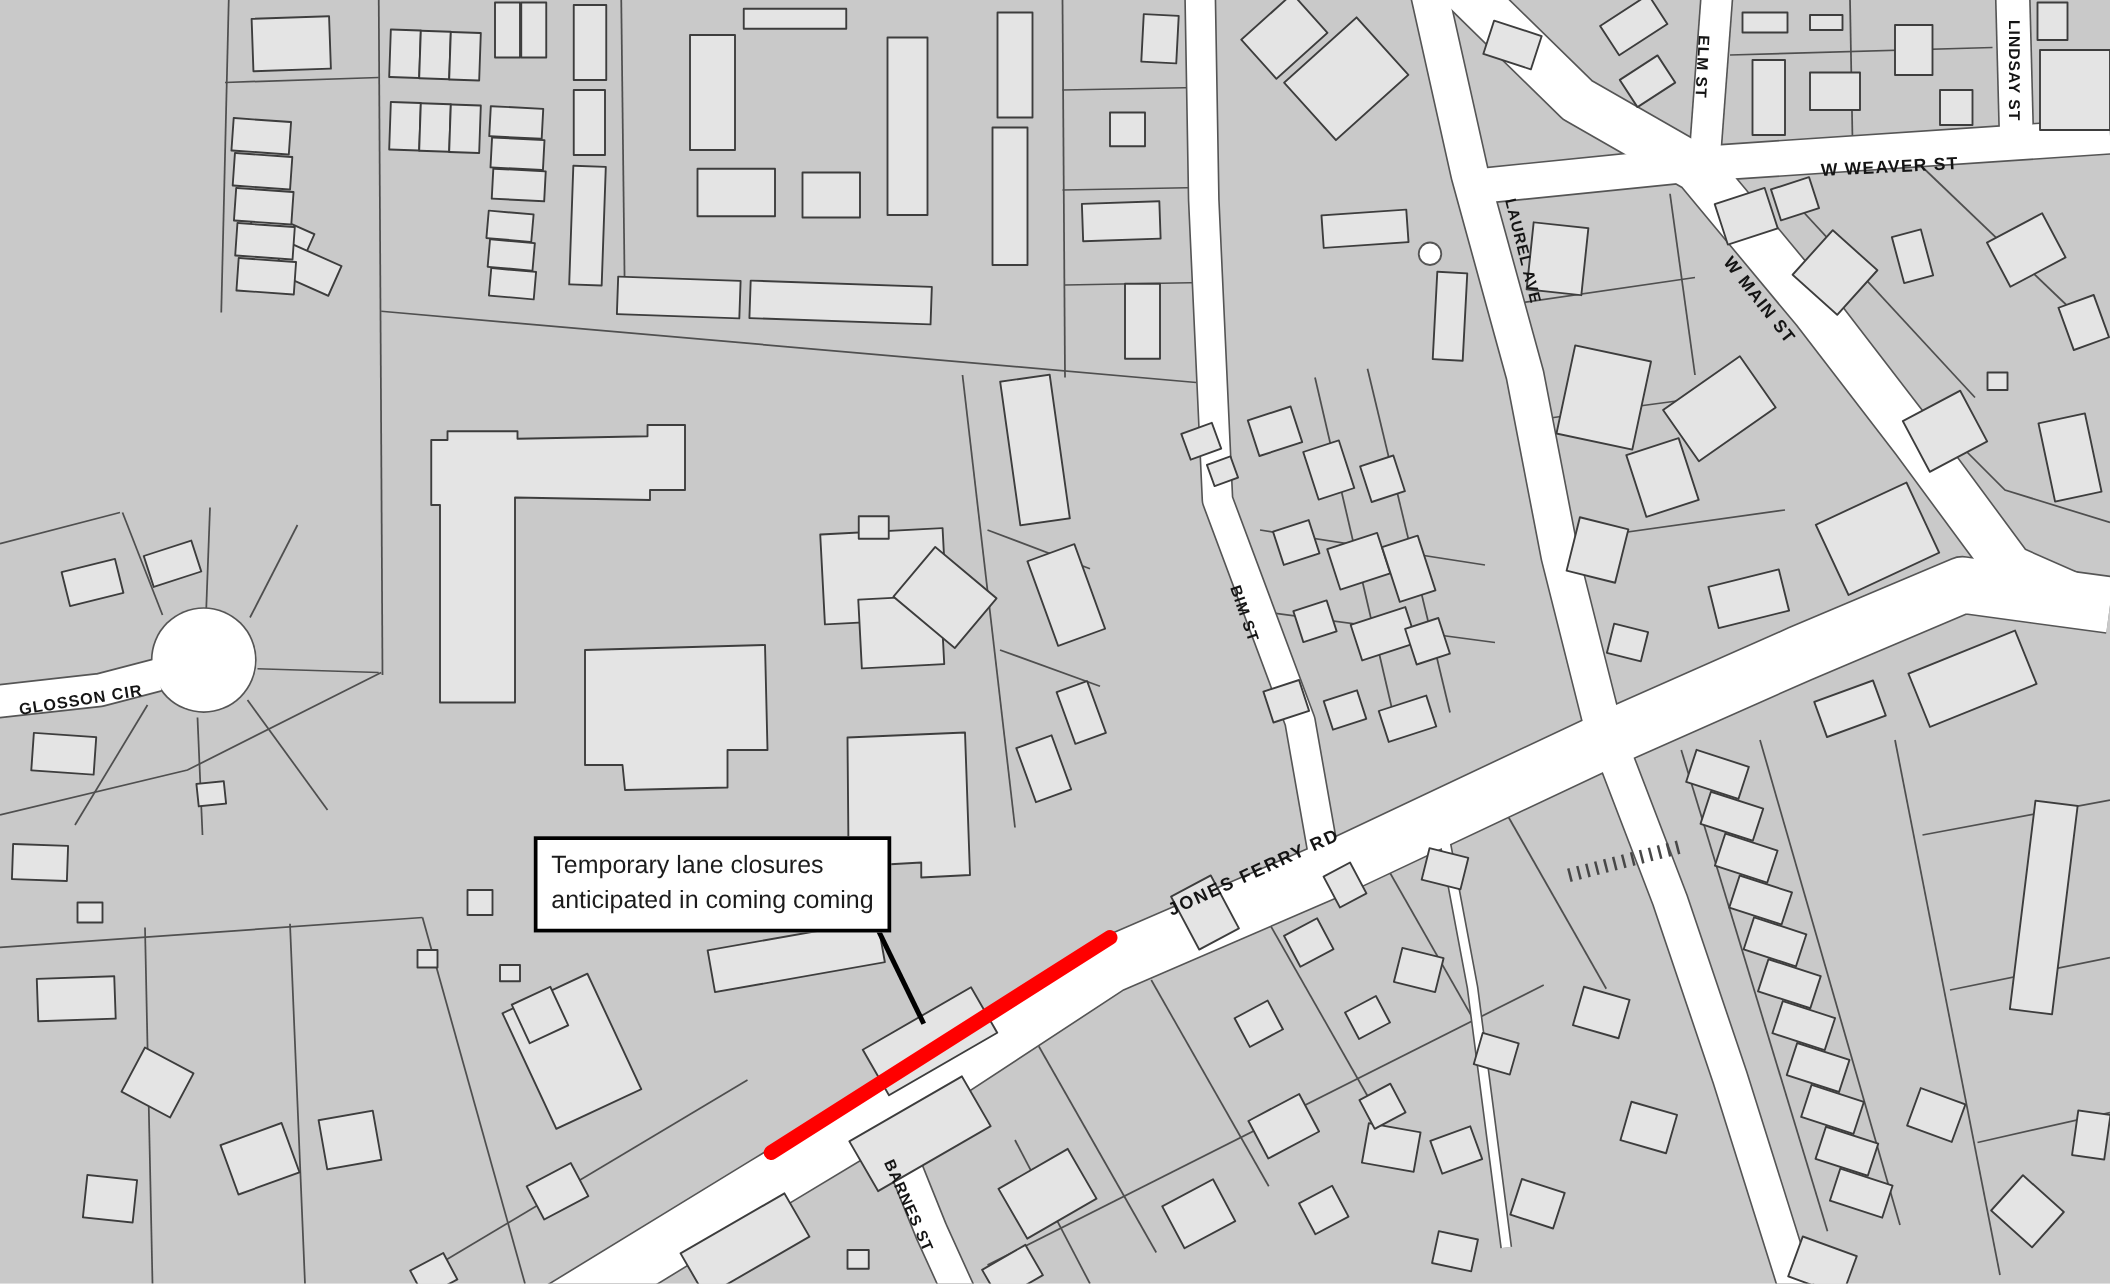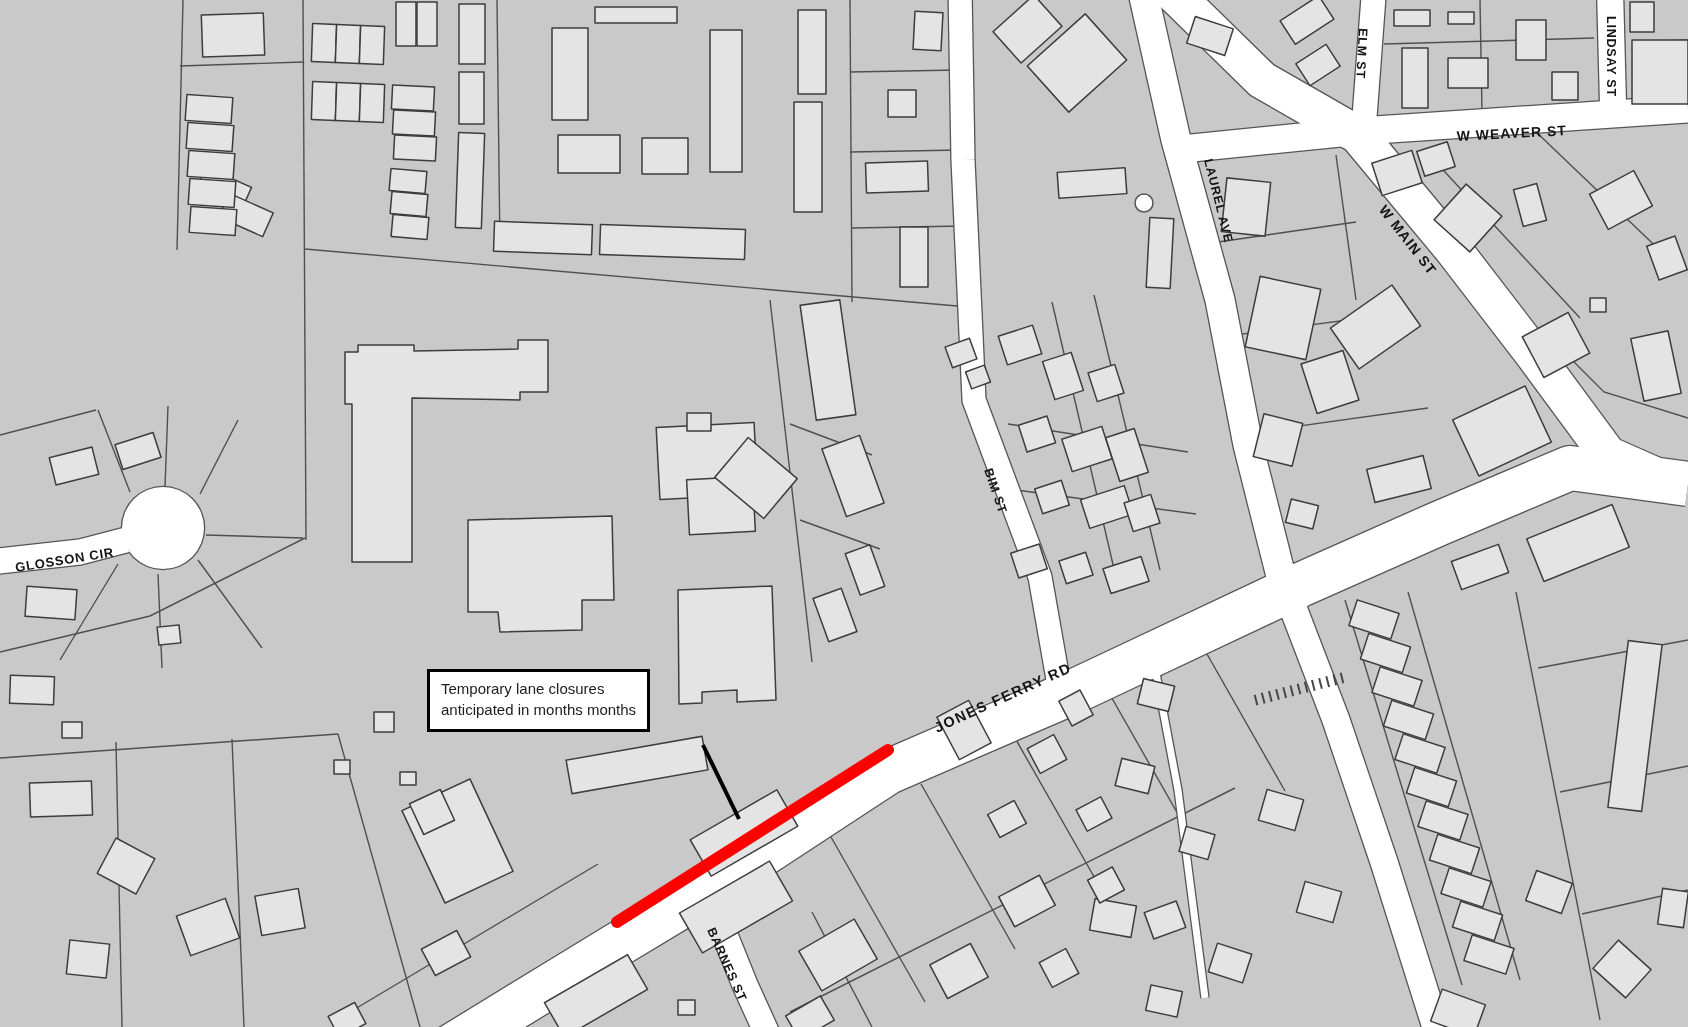--- a/index.html
+++ b/index.html
@@ -12,21 +12,21 @@
   .bulb-casing{fill:var(--road_edge,#555);}
   .bulb-fill{fill:var(--road,#fff);}
   .bldg{fill:var(--building,#e4e4e4);stroke:var(--building_outline,#3d3d3d);stroke-width:1.5;stroke-linejoin:round;}
   .hatch-tick{stroke:#474747;stroke-width:2;}
   .street-label{fill:var(--label,#141414);font-family:"Liberation Sans",sans-serif;font-weight:bold;}
   .lbl-sm{font-size:12.5px;letter-spacing:0.8px;}
   .lbl-md{font-size:13px;letter-spacing:0.8px;}
   .lbl-lg{font-size:14.5px;letter-spacing:1.6px;}
   .lbl-wd{font-size:14px;letter-spacing:1px;}
   #closure-callout{position:absolute;left:427px;top:669px;background:var(--callout_bg,#fff);
-    border:3px solid var(--callout_border,#000);padding:7px 11px 9px 11px;font-size:15px;
+    border:3px solid var(--callout_border,#000);padding:7px 11px 9px 11px;font-size:20px;
     line-height:1.38;color:#1c1c1c;white-space:nowrap;z-index:4;}
   .white-dot{fill:var(--road,#fff);stroke:var(--road_edge,#555);stroke-width:1.5;}
 </style>
 </head>
 <body>
 
 <div id="stage">
   <svg id="map-svg" viewBox="0 0 1688 1027" xmlns="http://www.w3.org/2000/svg">
     <g id="g-parcels">
         <path d="M183,0 L177,250" class="parcel-line"></path>
@@ -298,15 +298,15 @@
       <text class="street-label lbl-sm" transform="translate(1204,160) rotate(76)">LAUREL AVE</text>
       <text class="street-label lbl-sm" transform="translate(1359,28) rotate(93)">ELM ST</text>
       <text class="street-label lbl-sm" transform="translate(1607,16) rotate(90)">LINDSAY ST</text>
       <text class="street-label lbl-wd" text-anchor="middle" transform="translate(1512,138) rotate(-3)">W WEAVER ST</text>
       <text class="street-label lbl-wd" text-anchor="middle" transform="translate(1404,243) rotate(52)">W MAIN ST</text>
     </g>
   </svg>
 
   <div id="closure-callout">
     <div>Temporary lane closures</div>
-    <div>anticipated in months months</div>
+    <div>anticipated in coming coming</div>
   </div>
 </div>
 
 </body></html>

